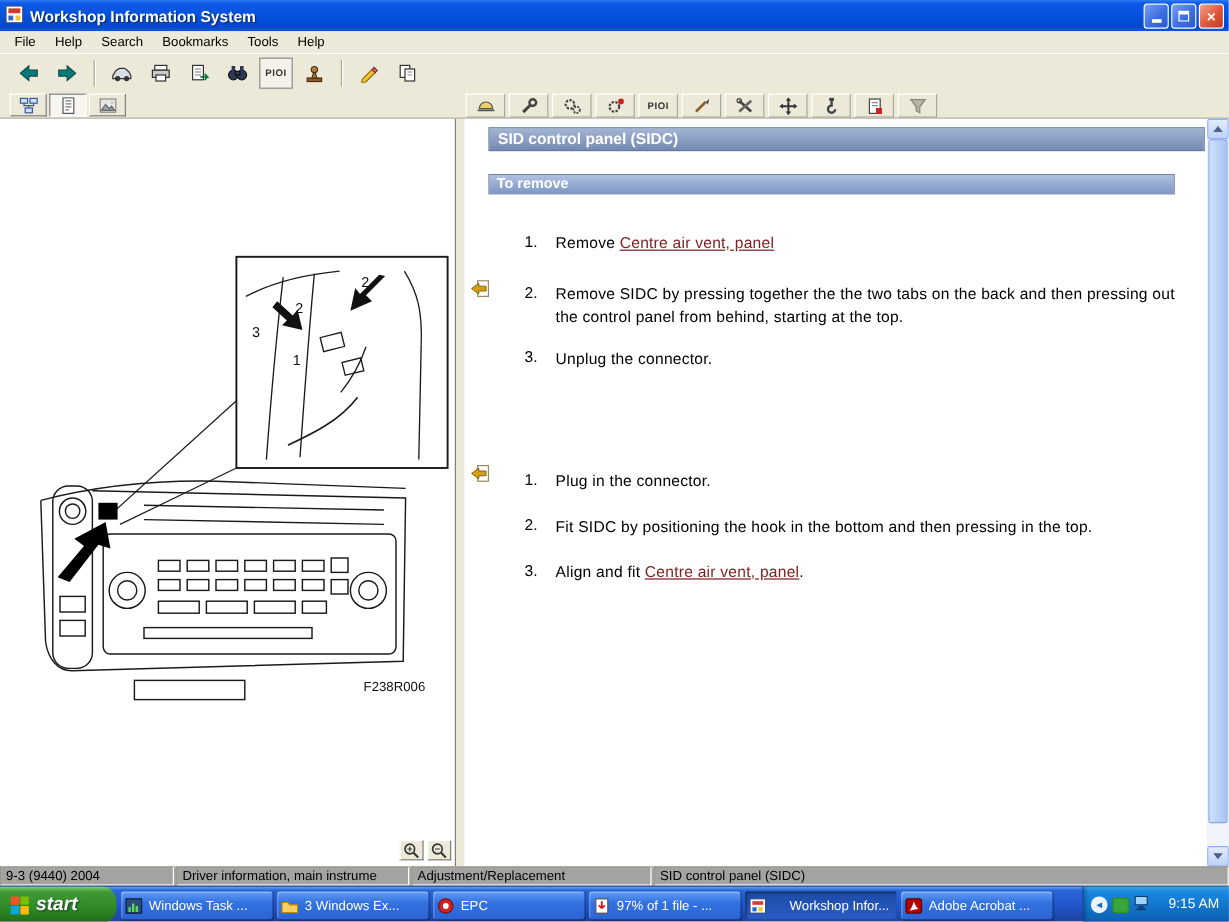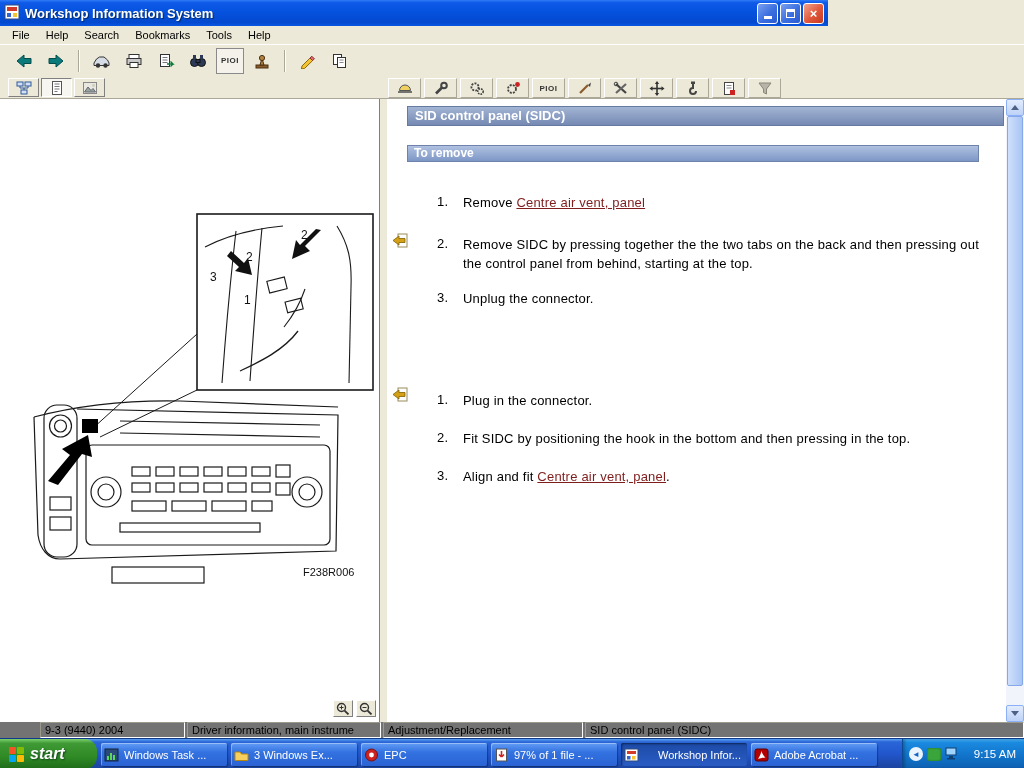--- a/index.html
+++ b/index.html
@@ -1,20 +1,20 @@
 <!DOCTYPE html>
 <html><head>
 <meta charset="utf-8">
 <style>
   * { margin:0; padding:0; box-sizing:border-box; }
   html,body { width:1024px; height:768px; overflow:hidden; }
   body { position:relative; font-family:"Liberation Sans",sans-serif; background:#ece9d8; font-size:11px; }
 
   
-  .titlebar { position:absolute; top:0; left:0; width:828px; height:26px;
+  .titlebar { position:absolute; top:0; left:0; width:1024px; height:26px;
     background:linear-gradient(180deg,#2f7cf6 0%,#0f5ae8 10%,#0653e0 42%,#0349cf 86%,#0a57e2 100%);
     display:flex; align-items:center; padding:0 4px; }
   .titlebar .apptitle { color:#fff; font-weight:bold; font-size:13px; margin-left:5px;
     text-shadow:1px 1px 1px #012a66; flex:1; }
   .winbtn { width:21px; height:21px; border:1px solid #fff; border-radius:3px; margin-left:2px;
     display:flex; align-items:center; justify-content:center; color:#fff; }
   .btn-blue { background:linear-gradient(135deg,#7aa0ef 0%,#3b6fe0 55%,#2a5bd0 100%); }
   .btn-close { background:linear-gradient(135deg,#f2a38b 0%,#e0563a 55%,#c63a1e 100%);
     font-weight:bold; font-size:13px; }
   .glyph-min { width:8px; height:3px; background:#fff; margin-top:9px; }
@@ -74,22 +74,22 @@
     background:linear-gradient(180deg,#e3ecfd,#bdd2f7); border:1px solid #8cb0f8; border-radius:2px;
     display:flex; align-items:center; justify-content:center; }
   .sb-thumb { position:absolute; left:1px; top:17px; width:16px; height:570px;
     background:linear-gradient(90deg,#cfe0fc,#a9c4f5); border:1px solid #86a7e8; border-radius:2px; }
   .tri-up { width:0; height:0; border-left:4px solid transparent; border-right:4px solid transparent;
     border-bottom:5px solid #4d6185; }
   .tri-down { width:0; height:0; border-left:4px solid transparent; border-right:4px solid transparent;
     border-top:5px solid #4d6185; }
 
   
-  .statusbar { position:absolute; top:722px; left:0; width:1024px; height:16px; background:#737373;
-    display:flex; gap:2px; font-size:11px;padding-left:40px; }
+  .statusbar { position:absolute; top:722px; left:0; width:1024px; height:16px; background:#a3a3a3;
+    display:flex; gap:2px; font-size:11px; }
   .seg { border:1px solid; border-color:#9c9a8c #fff #fff #9c9a8c; padding:0 4px; line-height:14px;
     white-space:nowrap; overflow:hidden; }
   .seg1 { width:145px; } .seg2 { width:194px; } .seg3 { width:200px; } .seg4 { flex:1; }
 
   
   .taskbar { position:absolute; top:738px; left:0; width:1024px; height:30px;
     background:linear-gradient(180deg,#5da2f0 0%,#2a66d8 10%,#2257ce 48%,#1c449f 100%);
     border-top:1px solid #0f3a8c; }
   .startbtn { position:absolute; left:0; top:0; width:97px; height:30px; border-radius:0 12px 12px 0;
     background:linear-gradient(180deg,#7ed06f 0%,#3f9a35 14%,#2f8a26 60%,#1e6b18 100%);

